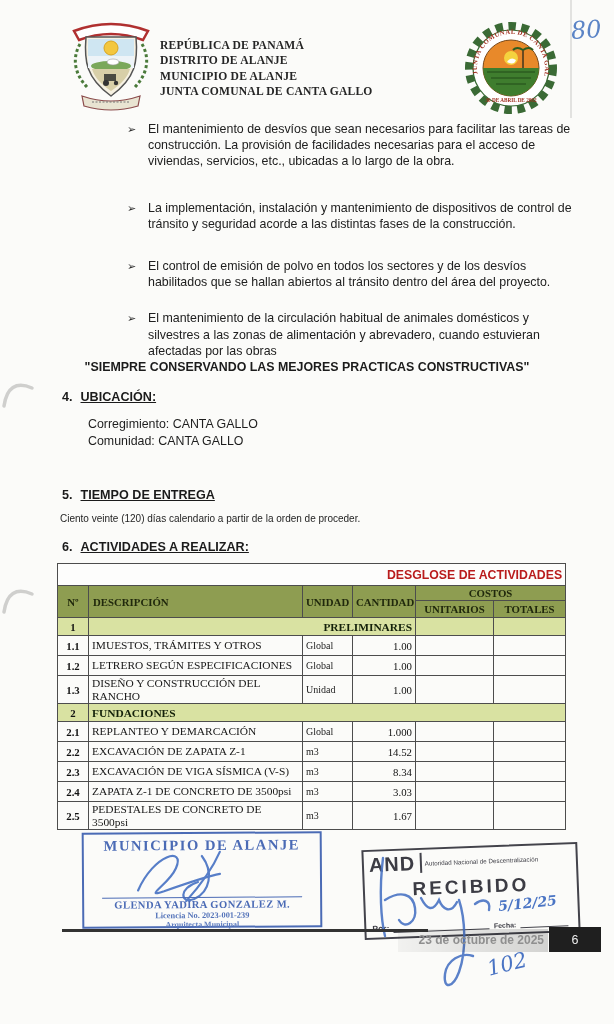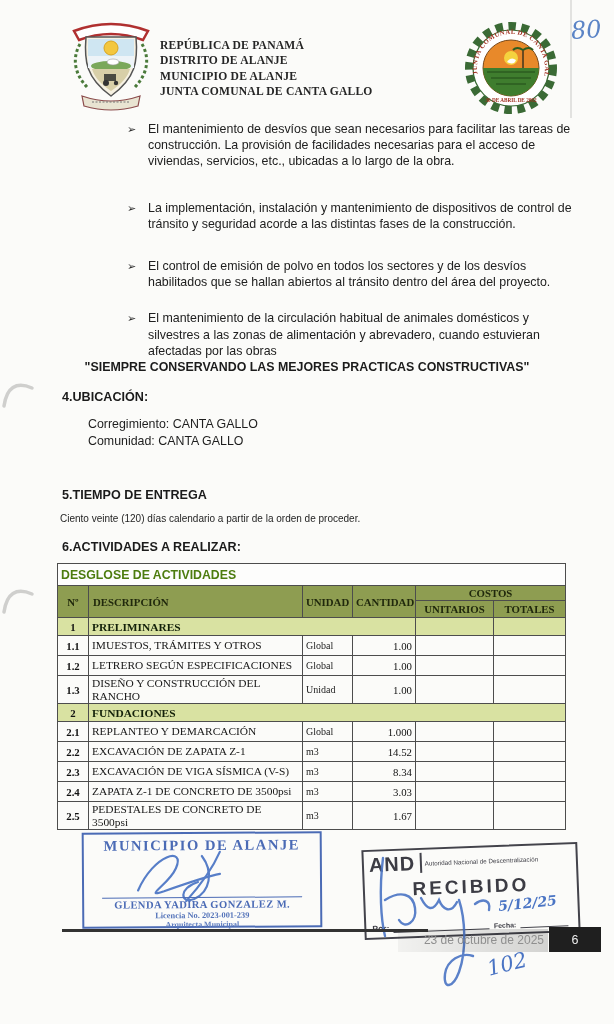--- a/index.html
+++ b/index.html
@@ -18,40 +18,40 @@
   .bullets{position:absolute;left:148px;top:121px;width:432px;}
   .bullet-item{position:relative;font-size:12.4px;line-height:16.2px;color:#202020;}
   .bullet-item:nth-child(1){margin-bottom:30px;}
   .bullet-item:nth-child(2){margin-bottom:26px;}
   .bullet-item:nth-child(3){margin-bottom:20px;}
   .bullet-marker{position:absolute;left:-21px;top:0;font-size:11px;color:#2a2a2a;}
   
   .motto{position:absolute;left:57px;top:360px;width:500px;text-align:center;
     font-weight:bold;font-size:12.4px;color:#1b1b1b;}
   .sec-head{position:absolute;left:62px;font-weight:bold;font-size:12.6px;color:#1b1b1b;}
-  .sec-head .t{}
+  .sec-head .t{text-decoration:underline;margin-left:8px;}
   .sec4{top:390px;} .sec5{top:488px;} .sec6{top:540px;}
   .ubic-lines{position:absolute;left:88px;top:416px;font-size:12.4px;line-height:16.6px;}
   .tiempo-body{position:absolute;left:60px;top:513px;font-size:10px;}
   
   .tbl-wrap{position:absolute;left:57px;top:563px;width:508px;}
   table.acts{border-collapse:collapse;width:508px;table-layout:fixed;
     font-family:"Liberation Serif",serif;}
   table.acts td,table.acts th{border:1px solid #4d4d4d;padding:1px 3px;overflow:hidden;}
   .tbl-title{font-family:"Liberation Sans",sans-serif;font-weight:bold;font-size:12.3px;
-    text-align:left;height:19px;background:#fdfdfc;color:#4d7c0f;}
+    text-align:right;height:19px;background:#fdfdfc;color:#b91c1c;}
   .hd{background:#8e9d51;color:#20280c;font-weight:bold;font-size:10.8px;text-align:center;}
   .hd.desc{text-align:left;padding-left:4px;}
   .hd-sub{height:14px;}
   .section-row td{background:#d9e2a2;font-weight:bold;font-size:11.4px;color:#14210a;height:15px;}
   td.c-num{font-weight:bold;font-size:10.8px;text-align:center;color:#111;}
   td.c-desc{font-size:11.4px;line-height:12.5px;color:#171717;}
   td.c-unidad{font-size:10px;text-align:left;color:#222;}
   td.c-cant{font-size:10.8px;text-align:right;padding-right:10px;color:#111;}
-  td.center{text-align:left;}
+  td.center{text-align:right;}
   tr.item-row{height:20px;}
   
   .stamp-muni{position:absolute;left:82px;top:832px;width:236px;height:92px;
     border:2px solid #3d5fb0;color:#3d5fb0;text-align:center;
     font-family:"Liberation Serif",serif;transform:rotate(-.4deg);opacity:.92;}
   .stamp-muni .title{font-size:14.6px;font-weight:bold;letter-spacing:1.5px;margin-top:3px;}
   .stamp-muni .line{position:absolute;left:18px;right:18px;top:63px;border-top:1.6px solid #3d5fb0;}
   .stamp-muni .name{position:absolute;left:0;right:0;top:65px;font-size:10.6px;font-weight:bold;letter-spacing:.4px;}
   .stamp-muni .lic{position:absolute;left:0;right:0;top:77px;font-size:8.4px;font-weight:bold;color:#4668b4;}
   .stamp-muni .job{position:absolute;left:0;right:0;top:86px;font-size:8px;font-weight:bold;color:#5272ba;}
@@ -67,21 +67,21 @@
   .and-porline{flex:1;border-bottom:1.4px solid #43434b;margin:0 4px;height:10px;}
   .and-fecha{font-size:7px;}
   .and-ink{position:absolute;left:355px;top:840px;pointer-events:none;}
   .hw-date{position:absolute;left:498px;top:895px;font-size:14px;color:#4a74c4;transform:rotate(-6deg);
     font-family:"DejaVu Serif",serif;font-style:italic;font-weight:bold;}
   
   .foot-rule{position:absolute;left:62px;top:929px;width:366px;height:2.6px;background:#333;}
   .foot-band{position:absolute;left:398px;top:929px;width:150px;height:23px;
     background:linear-gradient(to right,rgba(0,0,0,.04),rgba(0,0,0,.16));}
   .foot-date{position:absolute;left:412px;top:933px;width:132px;text-align:right;
-    font-size:12px;color:#8f8f8f;}
+    font-size:12px;color:#8f8f8f;font-weight:bold;}
   .foot-page{position:absolute;left:549px;top:927px;width:52px;height:25px;background:#1f1f1f;
     color:#eee;font-size:12.5px;display:flex;align-items:center;justify-content:center;}
   
   .arc{position:absolute;left:-4px;opacity:.45;}
   .edge-line{position:absolute;left:570px;top:0;width:2px;height:118px;background:rgba(150,150,150,.25);}
 </style>
 </head>
 <body>
 
 <div class="page">

